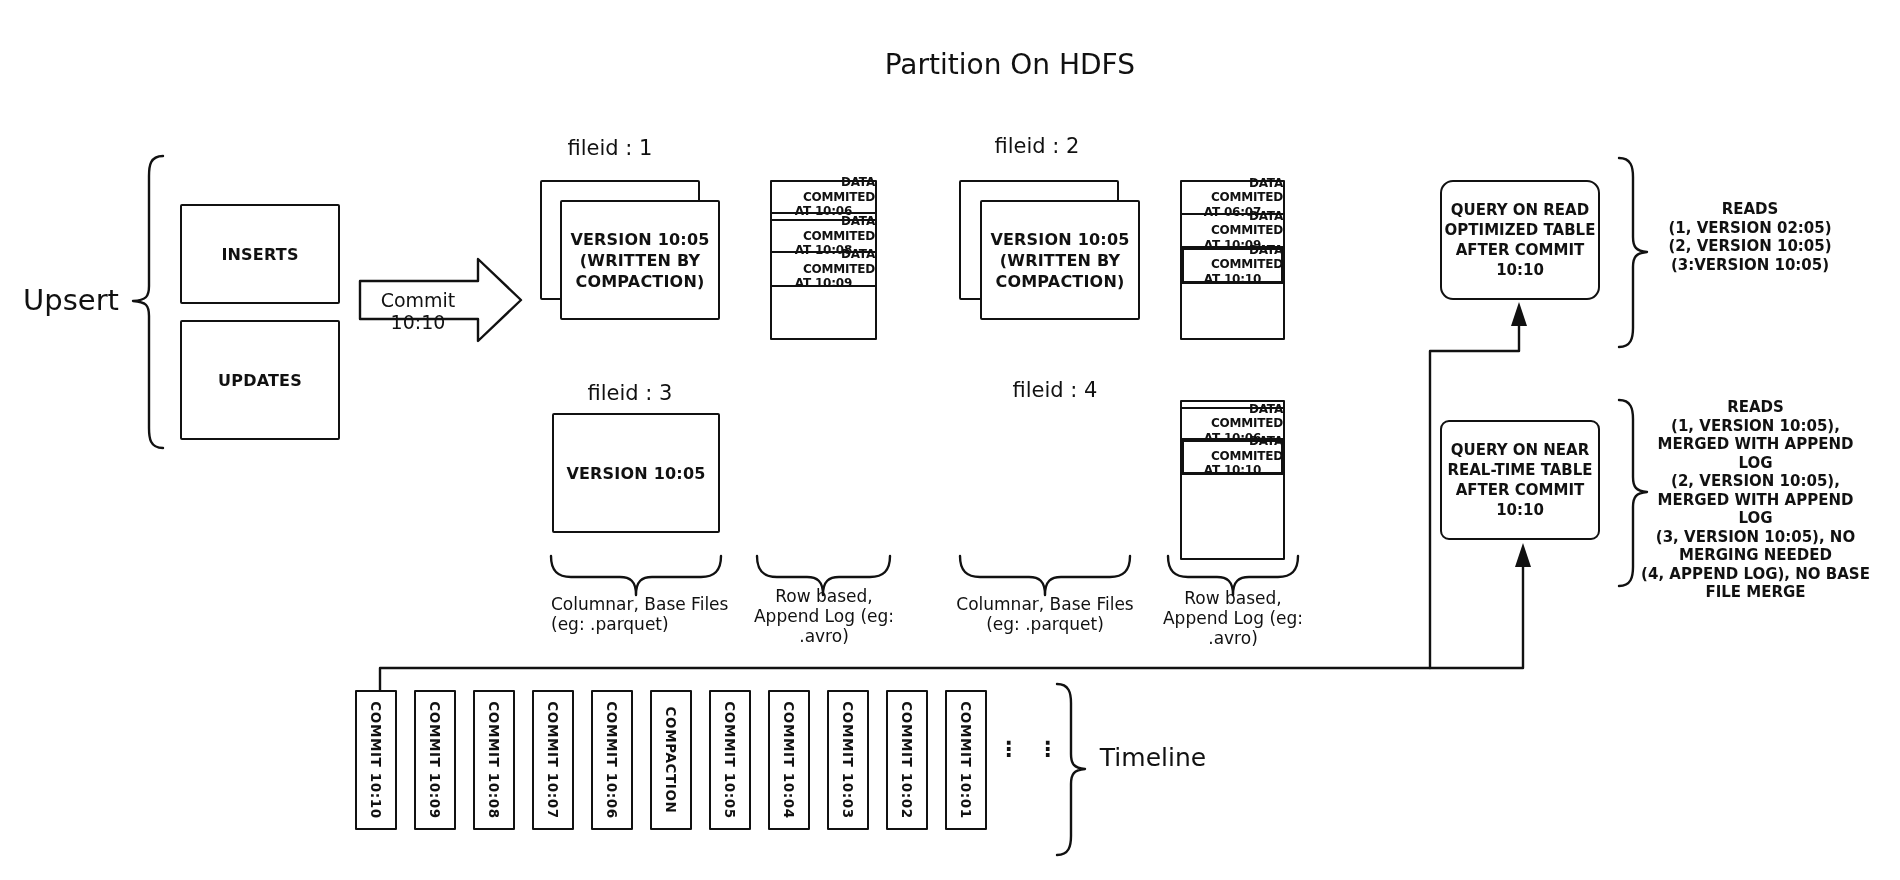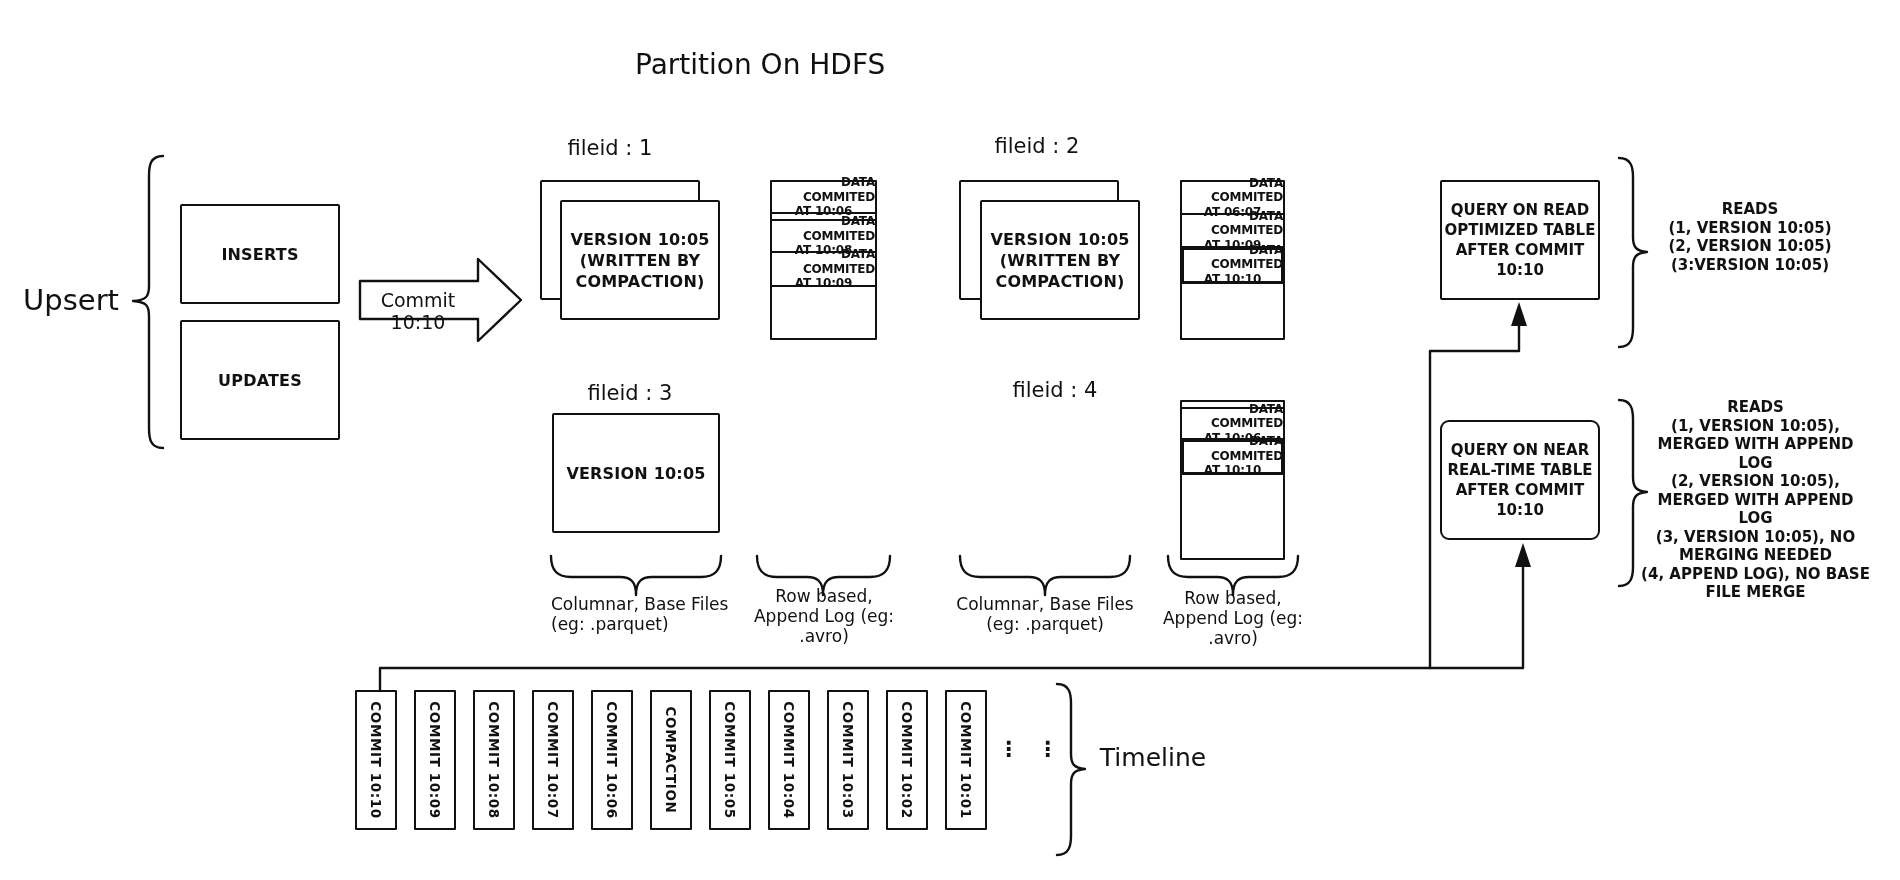--- a/index.html
+++ b/index.html
@@ -55,21 +55,21 @@
 
       <path d="M 380,690 L 380,668 L 1523,668 L 1523,566"></path>
       <path d="M 1430,668 L 1430,351 L 1519,351 L 1519,325"></path>
     </g>
     <g fill="#111" stroke="none">
       <polygon points="1511,326 1527,326 1519,302"></polygon>
       <polygon points="1515,567 1531,567 1523,543"></polygon>
     </g>
   </svg>
 
-  <div class="abs hand-lg" style="left:635px;top:48px;width:500px;text-align:left;">Partition On HDFS</div>
+  <div class="abs hand-lg" style="left:635px;top:48px;width:500px;text-align:right;">Partition On HDFS</div>
 
   <div class="abs" style="left:18px;top:283px;width:106px;text-align:center;font-size:29px;">Upsert</div>
   <div class="box cflex" style="left:180px;top:160px;width:160px;height:100px;margin-top:44px;">
     <div class="vbox-text">INSERTS</div>
   </div>
   <div class="box cflex" style="left:180px;top:320px;width:160px;height:120px;">
     <div class="vbox-text">UPDATES</div>
   </div>
 
   <div class="abs" style="left:362px;top:289px;width:112px;text-align:center;font-size:19px;">Commit 10:10</div>
@@ -155,29 +155,29 @@
   <div class="brace-label" style="left:955px;top:594px;width:180px;text-align:center;">
     <div>Columnar, Base Files</div>
     <div>(eg: .parquet)</div>
   </div>
   <div class="brace-label" style="left:1162px;top:588px;width:142px;text-align:center;">
     <div>Row based,</div>
     <div>Append Log (eg:</div>
     <div>.avro)</div>
   </div>
 
-  <div class="box cflex" style="left:1440px;top:180px;width:160px;height:120px;">
+  <div class="box cflex" style="left:1440px;top:180px;width:160px;height:120px;border-radius:13px;">
     <div class="qbox-text">QUERY ON READ</div>
     <div class="qbox-text">OPTIMIZED TABLE</div>
     <div class="qbox-text">AFTER COMMIT</div>
     <div class="qbox-text">10:10</div>
   </div>
   <div class="reads" style="left:1640px;top:200px;width:220px;">
     <div>READS</div>
-    <div>(1, VERSION 10:05)</div>
+    <div>(1, VERSION 02:05)</div>
     <div>(2, VERSION 10:05)</div>
     <div>(3:VERSION 10:05)</div>
   </div>
 
   <div class="box cflex" style="left:1440px;top:420px;width:160px;height:120px;border-radius:9px;">
     <div class="qbox-text">QUERY ON NEAR</div>
     <div class="qbox-text">REAL-TIME TABLE</div>
     <div class="qbox-text">AFTER COMMIT</div>
     <div class="qbox-text">10:10</div>
   </div>

